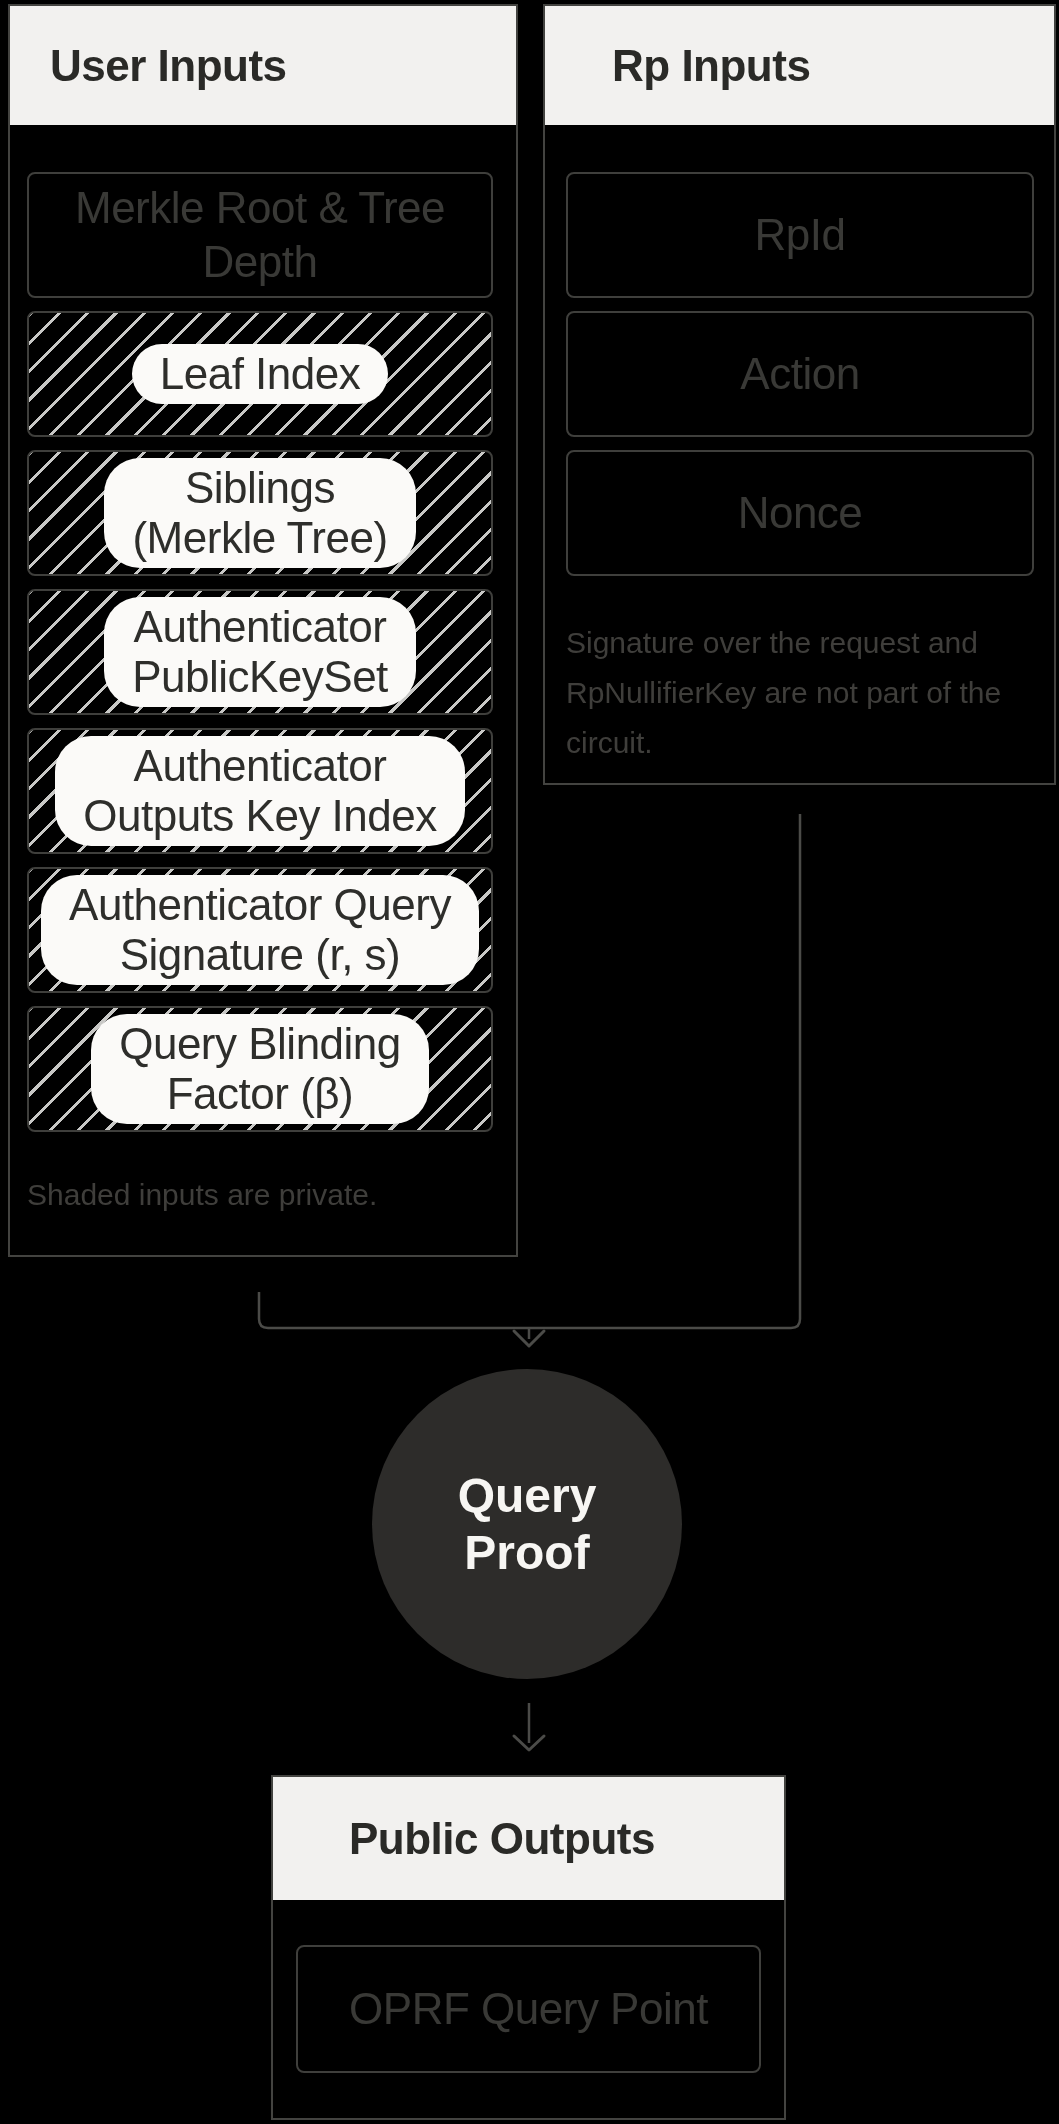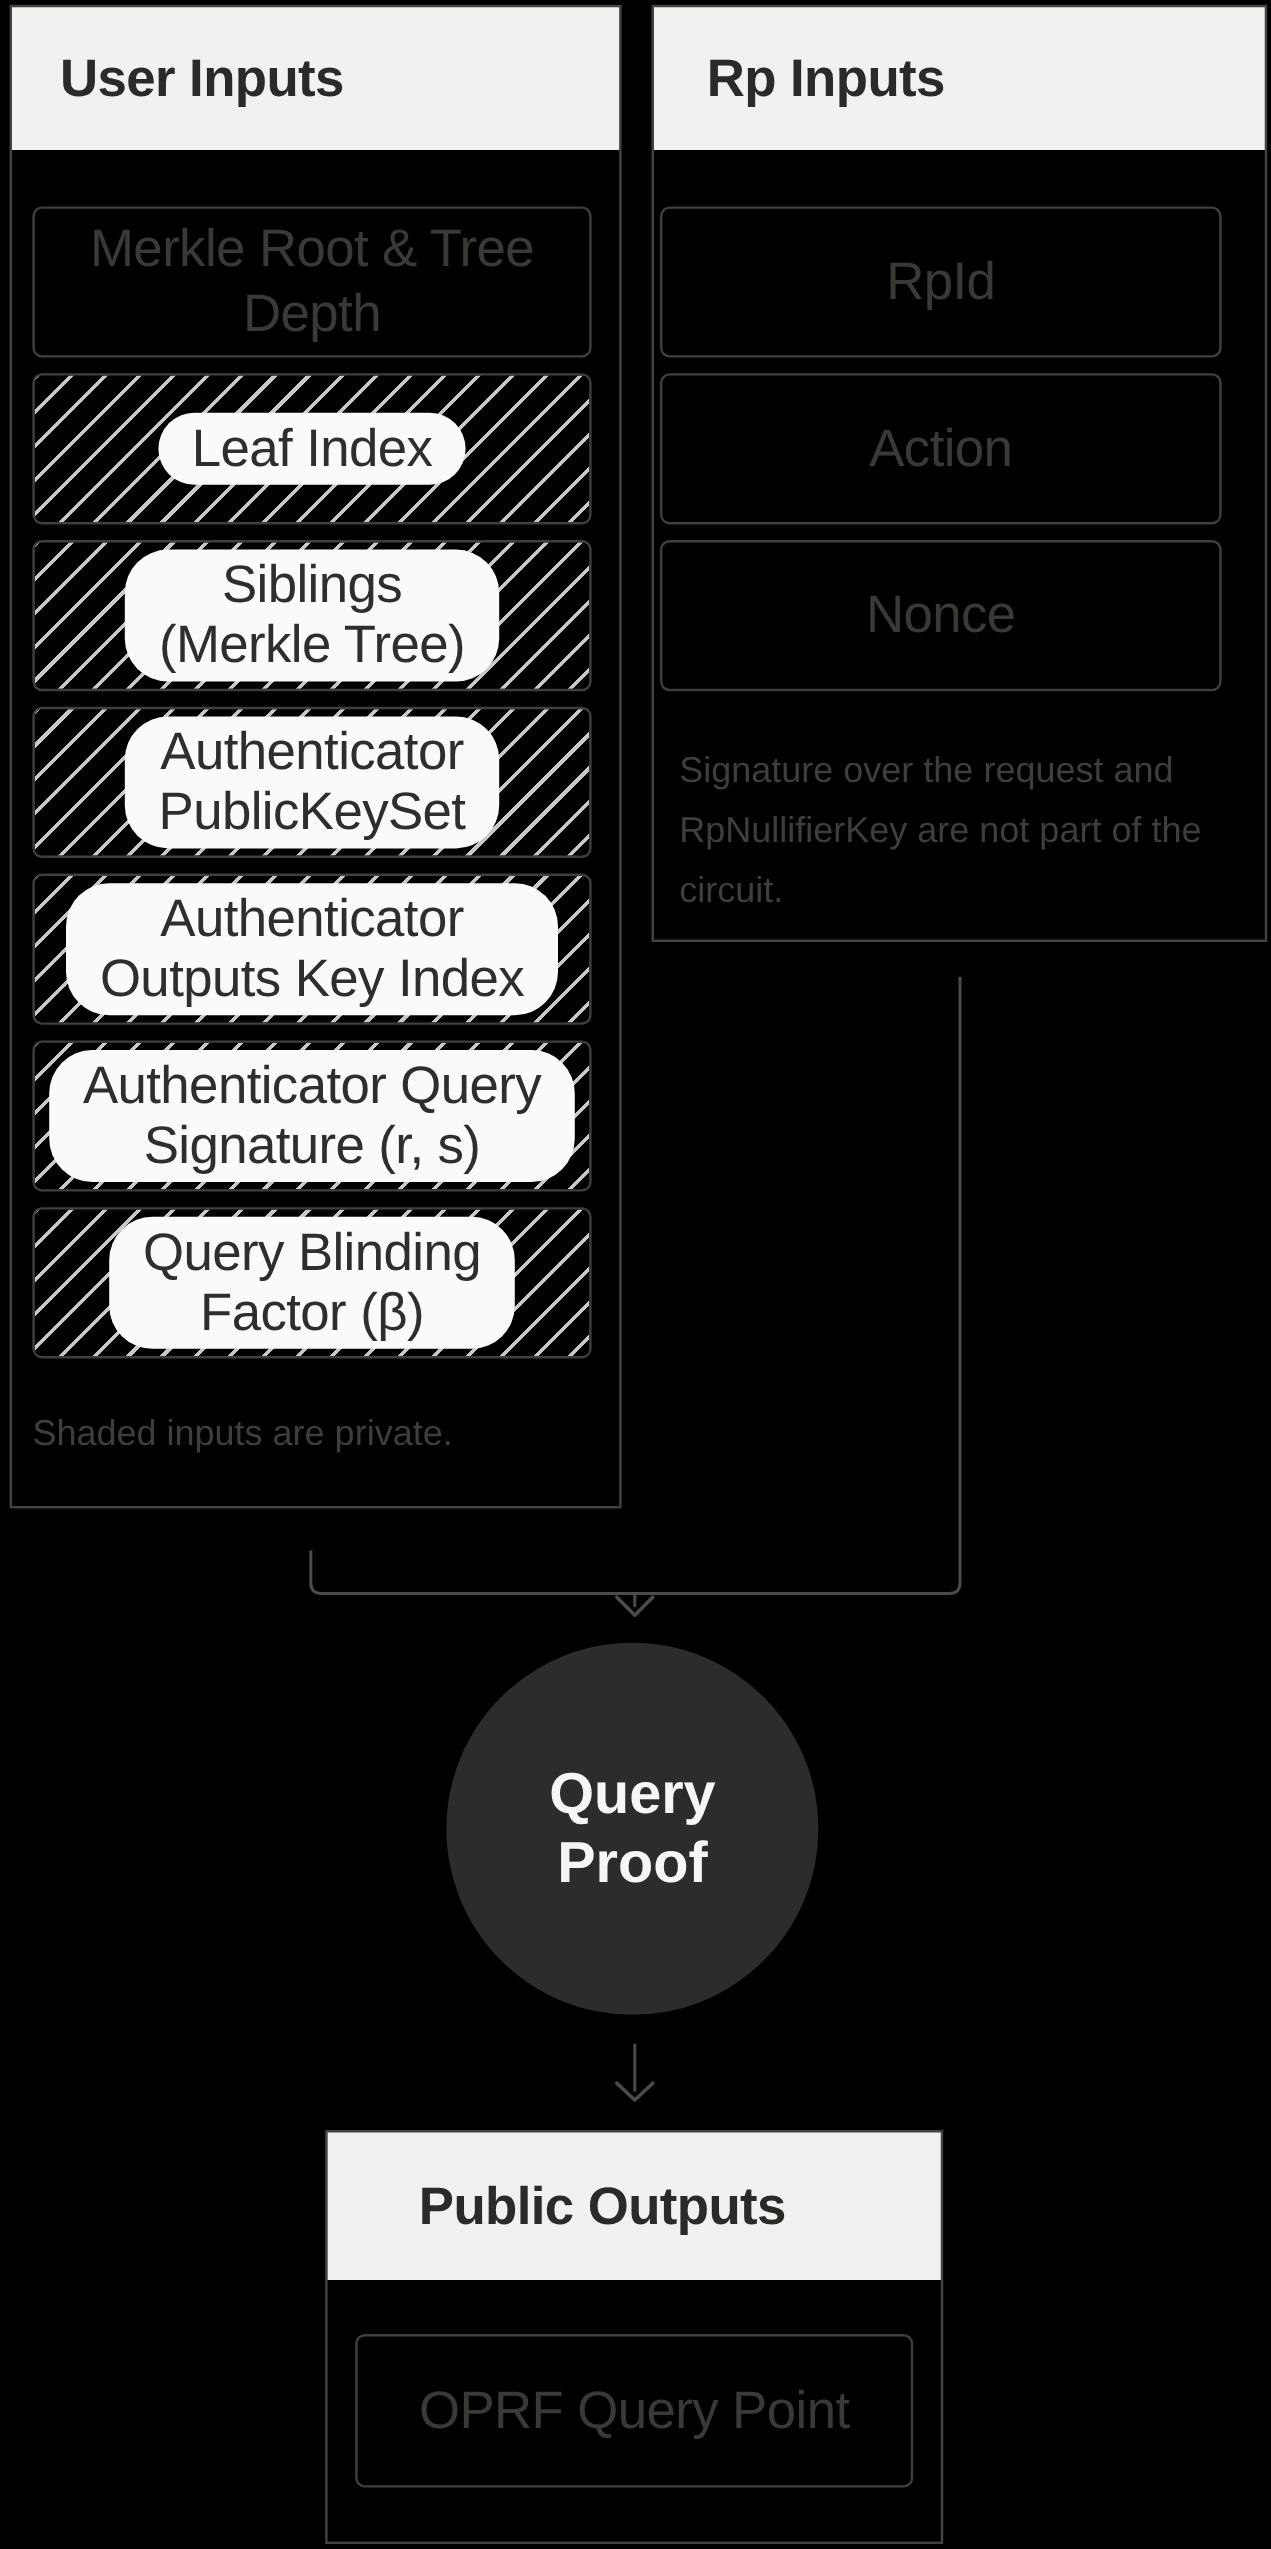--- a/index.html
+++ b/index.html
@@ -9,28 +9,28 @@
   }
   .panel{position:absolute;border:2px solid #434340;background:#000;box-sizing:border-box;}
   #user-panel{left:8px;top:4px;width:510px;height:1253px;}
   #rp-panel{left:543px;top:4px;width:513px;height:781px;}
   #public-panel{left:271px;top:1775px;width:515px;height:345px;}
   .panel-header{
     background:#f2f1ef;height:119px;display:flex;align-items:center;
     font-size:44px;font-weight:bold;color:#2a2a27;letter-spacing:-0.5px;
   }
   #user-panel .panel-header{padding-left:40px;}
-  #rp-panel .panel-header{padding-left:44px;}
+  #rp-panel .panel-header{padding-left:67px;}
   #public-panel .panel-header{height:123px;padding-left:76px;}
   .box{
     position:absolute;box-sizing:border-box;border:2px solid #3f3f3c;border-radius:8px;
     display:flex;align-items:center;justify-content:center;text-align:center;
   }
   .u-box{left:17px;width:466px;height:126px;}
-  .r-box{left:5px;width:468px;height:126px;}
+  .r-box{left:21px;width:468px;height:126px;}
   .dim-label{color:#393936;font-size:44px;line-height:54px;letter-spacing:-0.5px;}
   .dim-label .line{display:block;}
   .hatched{
     background-image:repeating-linear-gradient(135deg,#c8c8c6 0 3px,transparent 3px 20px);
   }
   .pill{
     display:inline-block;background:#fbfaf8;color:#2e2e2b;border-radius:36px;
     padding:5px 28px;font-size:44px;line-height:50px;letter-spacing:-0.5px;text-align:center;
   }
   .pill .line{display:block;}

